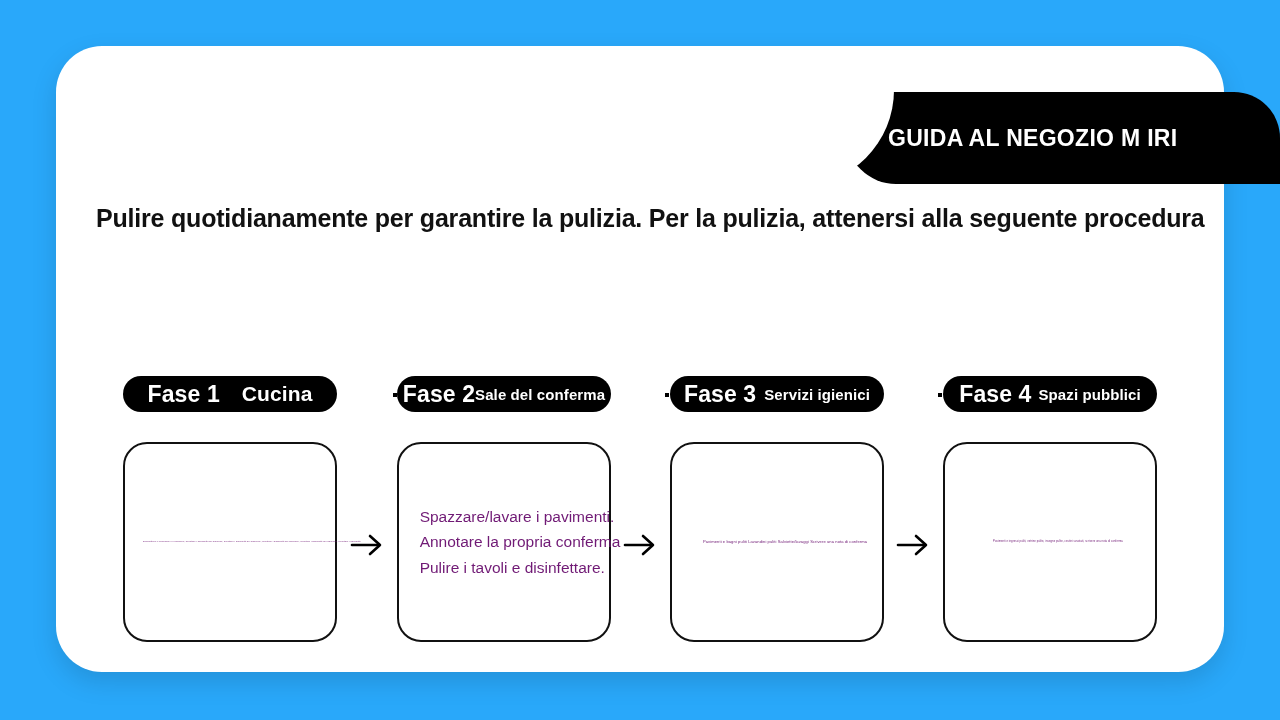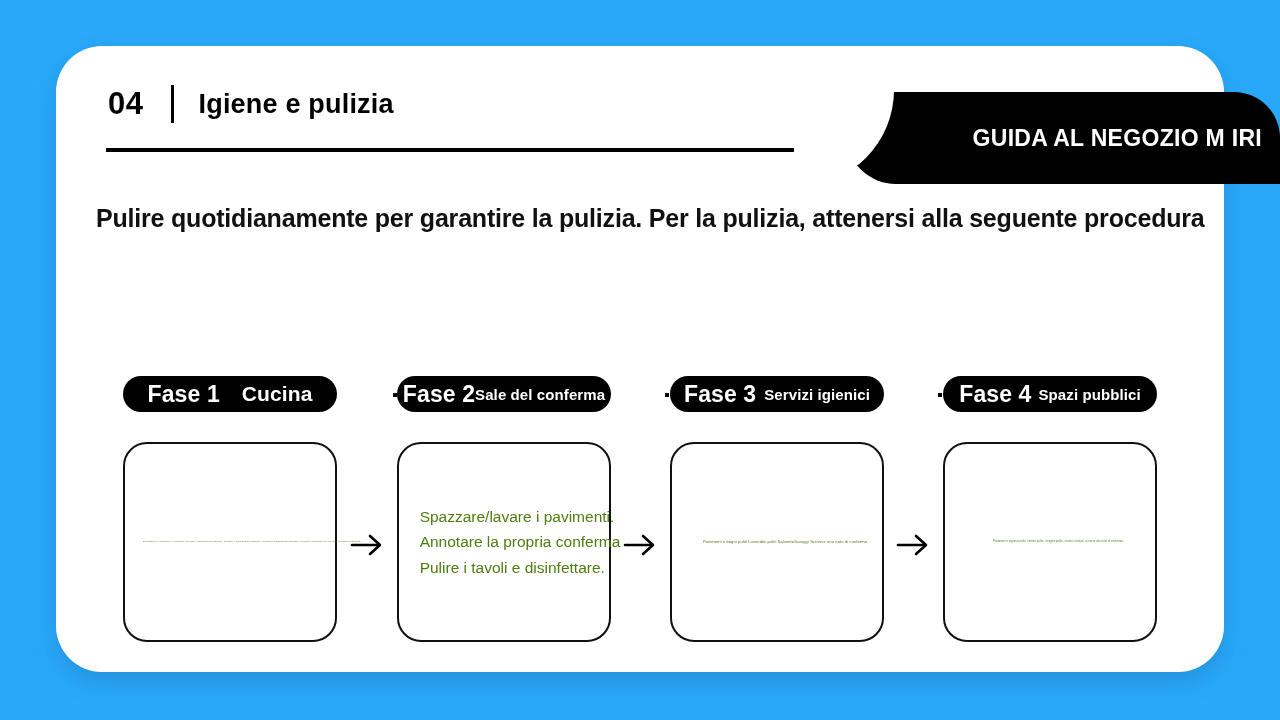--- a/index.html
+++ b/index.html
@@ -86,21 +86,21 @@
   }
 
   .badge {
     position: absolute;
     inset: 0;
     background: #000;
     border-top-right-radius: 46px;
     border-bottom-left-radius: 50px;
     display: flex;
     align-items: center;
-    justify-content: flex-end;
+    justify-content: flex-start;
     text-align: center;
     padding: 4px 18px 4px 42px;
   }
 
   .badge-text {
     color: #fff;
     font-size: 23px;
     font-weight: bold;
     line-height: 1.32;
     letter-spacing: 0.3px;
@@ -210,21 +210,21 @@
     border-radius: 24px;
     background: #fff;
     display: flex;
     align-items: center;
     justify-content: center;
     padding: 10px;
   }
 
   .card-text {
     text-align: center;
-    color: #4d7c0f;
+    color: #701a75;
     width: 100%;
     margin-left: 16px;
   }
 
   
   .card-text.micro {
     font-size: 2.6px;
     line-height: 1.5;
     letter-spacing: 0.08px;
     white-space: nowrap;
@@ -267,28 +267,20 @@
   .arrow.a2 { left: 564px; }
   .arrow.a3 { left: 837px; }
 
   .arrow svg { display: block; }
 </style>
 </head>
 <body>
 
 <div class="slide">
 
-  <div class="header">
-    <div class="header-row">
-      <span class="hdr-num">04</span>
-      <span class="hdr-divider"></span>
-      <span class="hdr-title">Igiene e pulizia</span>
-    </div>
-    <div class="hdr-rule"></div>
-  </div>
 
   <div class="badge-wrap">
     <div class="badge">
       <span class="badge-text">GUIDA AL NEGOZIO M IRI</span>
     </div>
     <div class="badge-notch"></div>
   </div>
 
   <div class="subtitle">Pulire quotidianamente per garantire la pulizia. Per la pulizia, attenersi alla seguente procedura</div>
 

